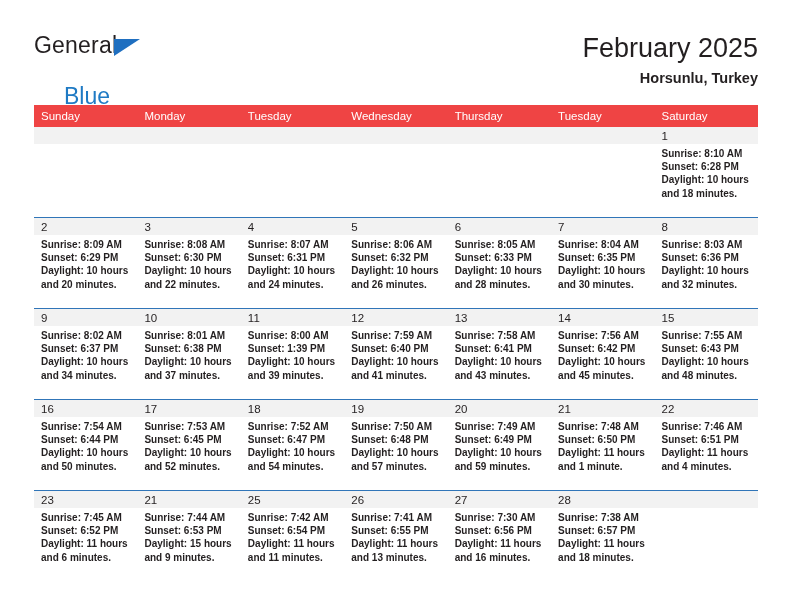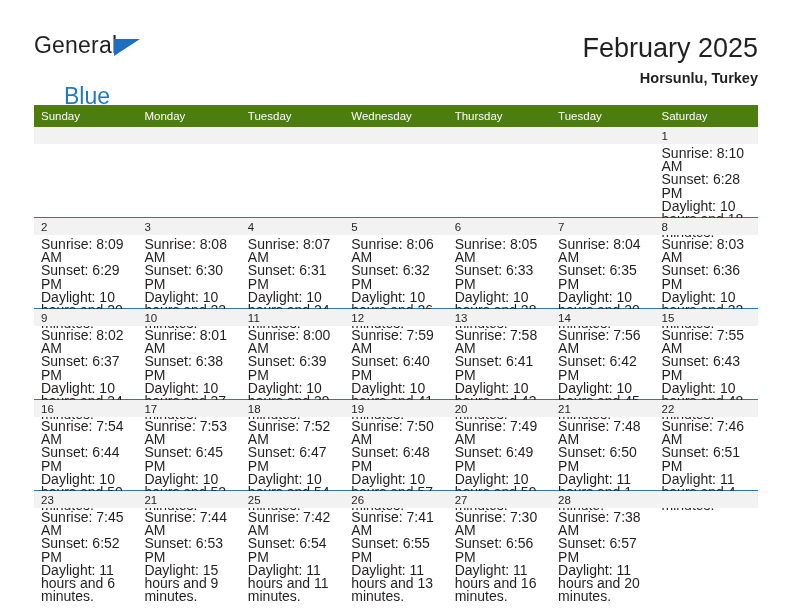--- a/index.html
+++ b/index.html
@@ -89,21 +89,21 @@
   
   .calendar {
     position: absolute;
     left: 34px;
     top: 105px;
     width: 724px;
     border-collapse: collapse;
     table-layout: fixed;
   }
   .calendar th {
-    background: #4d7c0f;
+    background: #ef4444;
     color: #ffffff;
     font-size: 11.5px;
     font-weight: normal;
     text-align: left;
     padding: 5px 0 5px 7px;
     height: 19px;
     box-sizing: border-box;
   }
   .weekrow td {
     vertical-align: top;
@@ -127,23 +127,24 @@
     padding: 3px 0 3px 7px;
     height: 17px;
     box-sizing: border-box;
     line-height: 12px;
   }
   .daynum.empty {
     color: transparent;
   }
   .detail {
     padding: 3px 6px 0 7px;
-    font-size: 14px;
+    font-size: 10px;
     line-height: 13.2px;
     color: #231f20;
+    font-weight: bold;
   }
   .detail div {
     white-space: normal;
   }
 </style>
 </head>
 <body>
 
 <div class="page">
 
@@ -305,21 +306,21 @@
                 <div>Sunset: 6:38 PM</div>
                 <div>Daylight: 10 hours and 37 minutes.</div>
               </div>
             </div>
           </td>
           <td>
             <div class="cell-inner">
               <div class="daynum">11</div>
               <div class="detail">
                 <div>Sunrise: 8:00 AM</div>
-                <div>Sunset: 6:39 PM</div>
+                <div>Sunset: 1:39 PM</div>
                 <div>Daylight: 10 hours and 39 minutes.</div>
               </div>
             </div>
           </td>
           <td>
             <div class="cell-inner">
               <div class="daynum">12</div>
               <div class="detail">
                 <div>Sunrise: 7:59 AM</div>
                 <div>Sunset: 6:40 PM</div>
@@ -480,21 +481,21 @@
                 <div>Daylight: 11 hours and 16 minutes.</div>
               </div>
             </div>
           </td>
           <td>
             <div class="cell-inner">
               <div class="daynum">28</div>
               <div class="detail">
                 <div>Sunrise: 7:38 AM</div>
                 <div>Sunset: 6:57 PM</div>
-                <div>Daylight: 11 hours and 20 minutes.</div>
+                <div>Daylight: 11 hours and 18 minutes.</div>
               </div>
             </div>
           </td>
           <td>
             <div class="cell-inner">
               <div class="daynum empty"></div>
             </div>
           </td>
         </tr>
       </tbody>

